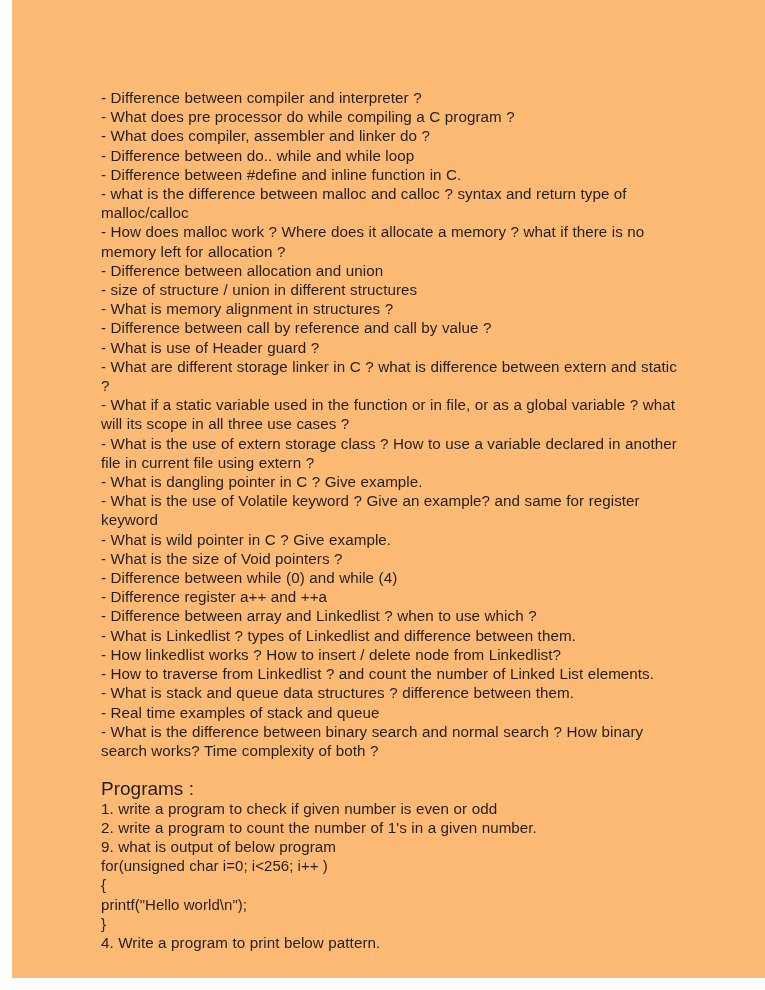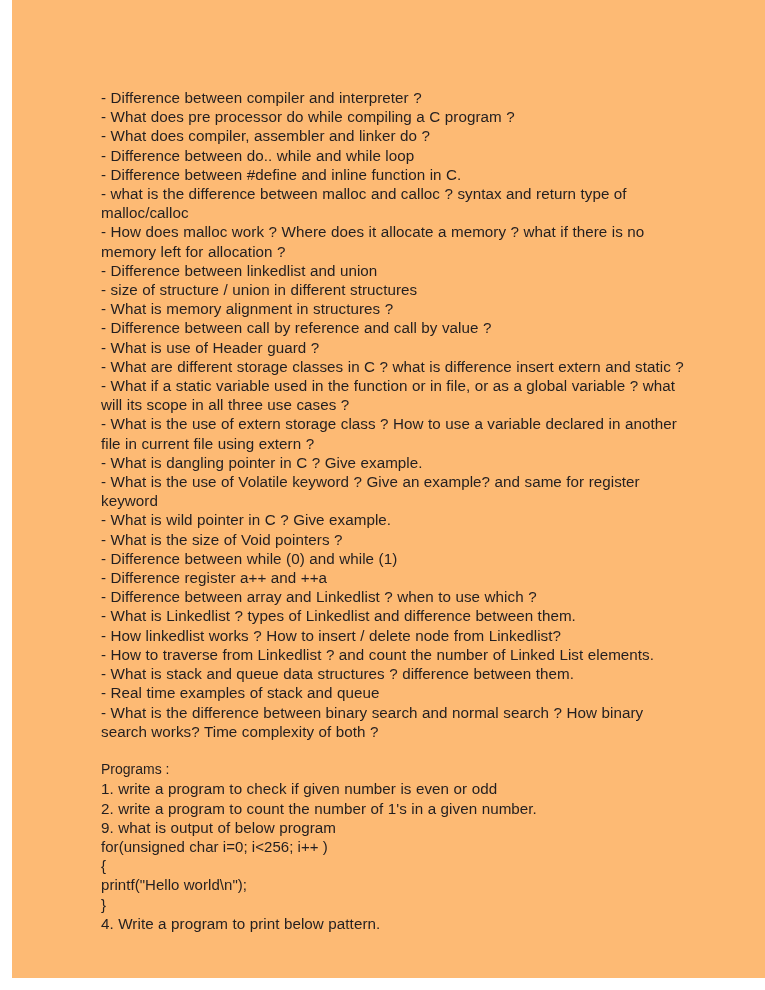--- a/index.html
+++ b/index.html
@@ -45,51 +45,51 @@
     font-size: 15.2px;
   }
   .code {
     font-size: 15px;
     line-height: 19.2px;
     color: #231f20;
     white-space: pre-wrap;
     letter-spacing: 0.05px;
   }
   .section-head {
-    font-size: 14px;
+    font-size: 19px;
     line-height: 19.2px;
     color: #231f20;
   }
 </style>
 </head>
 <body>
 
 <div id="page">
   <div id="doc-body">
 
     <div class="line">- Difference between compiler and interpreter ?</div>
     <div class="line">- What does pre processor do while compiling a C program ?</div>
     <div class="line">- What does compiler, assembler and linker do ?</div>
     <div class="line">- Difference between do.. while and while loop</div>
     <div class="line">- Difference between #define and inline function in C.</div>
     <div class="line">- what is the difference between malloc and calloc ? syntax and return type of malloc/calloc</div>
     <div class="line">- How does malloc work ? Where does it allocate a memory ? what if there is no memory left for allocation ?</div>
-    <div class="line">- Difference between linkedlist and union</div>
+    <div class="line">- Difference between allocation and union</div>
     <div class="line">- size of structure / union in different structures</div>
     <div class="line">- What is memory alignment in structures ?</div>
     <div class="line">- Difference between call by reference and call by value ?</div>
     <div class="line">- What is use of Header guard ?</div>
-    <div class="line">- What are different storage classes in C ? what is difference insert extern and static ?</div>
+    <div class="line">- What are different storage linker in C ? what is difference between extern and static ?</div>
     <div class="line">- What if a static variable used in the function or in file, or as a global variable ? what will its scope in all three use cases ?</div>
     <div class="line">- What is the use of extern storage class ? How to use a variable declared in another file in current file using extern ?</div>
     <div class="line">- What is dangling pointer in C ? Give example.</div>
     <div class="line">- What is the use of Volatile keyword ? Give an example? and same for register keyword</div>
     <div class="line">- What is wild pointer in C ? Give example.</div>
     <div class="line">- What is the size of Void pointers ?</div>
-    <div class="line">- Difference between while (0) and while (1)</div>
+    <div class="line">- Difference between while (0) and while (4)</div>
     <div class="line">- Difference register a++ and ++a</div>
     <div class="line">- Difference between array and Linkedlist ? when to use which ?</div>
     <div class="line">- What is Linkedlist ? types of Linkedlist and difference between them.</div>
     <div class="line">- How linkedlist works ? How to insert / delete node from Linkedlist?</div>
     <div class="line">- How to traverse from Linkedlist ? and count the number of Linked List elements.</div>
     <div class="line">- What is stack and queue data structures ? difference between them.</div>
     <div class="line">- Real time examples of stack and queue</div>
     <div class="line">- What is the difference between binary search and normal search ? How binary search works? Time complexity of both ?</div>
 
     <div class="blank">&nbsp;</div>

